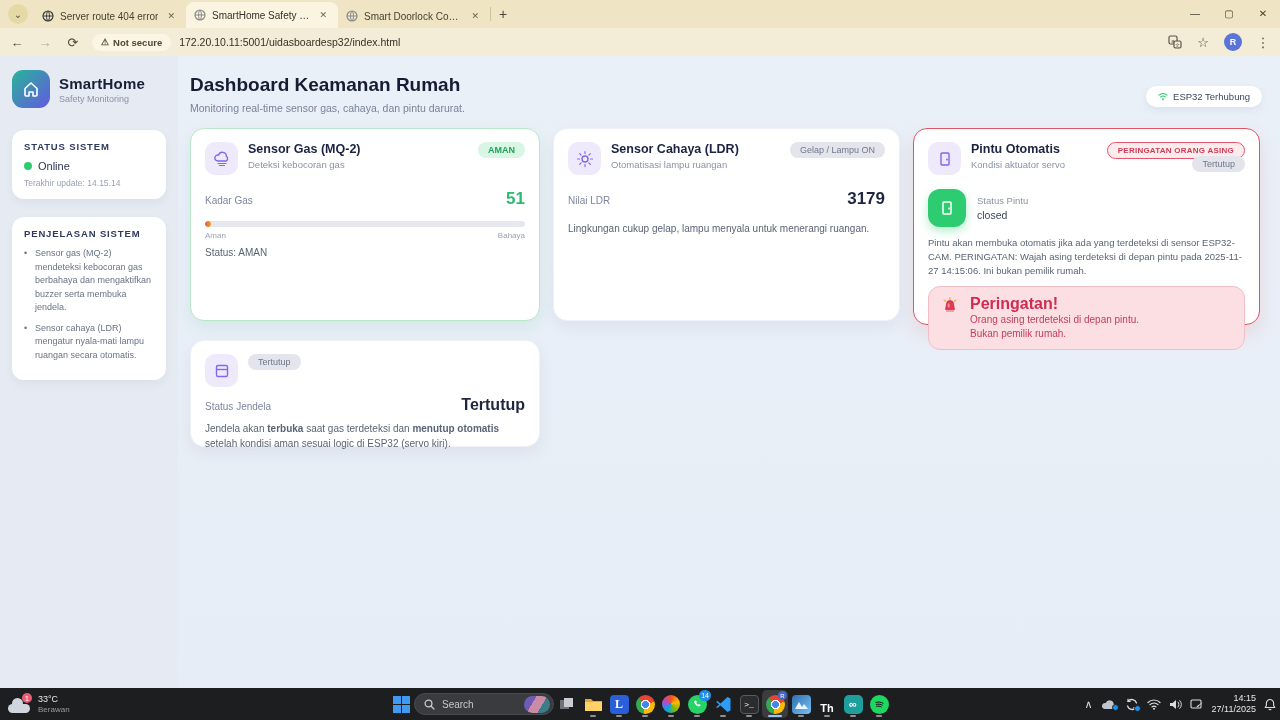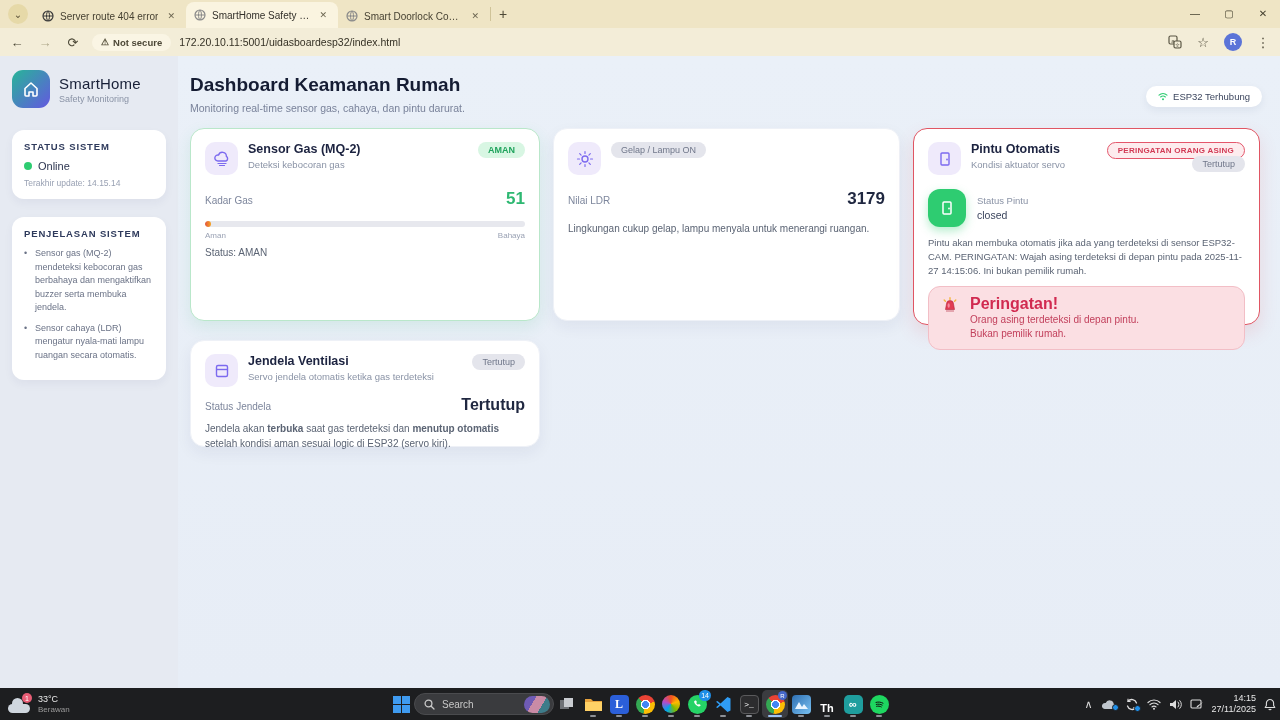--- a/index.html
+++ b/index.html
@@ -28,21 +28,21 @@
   .url-text { font-size:10.5px; color:#353125; }
   .toolbar-right { display:flex; align-items:center; gap:12px; }
   .avatar { width:18px; height:18px; border-radius:50%; background:#5b74d8; color:#fff; font-size:9px; font-weight:bold; display:flex; align-items:center; justify-content:center; }
 
   
   .app { position:absolute; top:56px; left:0; right:0; bottom:32px; display:flex; background:linear-gradient(180deg,#eaf0f8,#e7edf6); }
 
   .sidebar { width:178px; flex:0 0 auto; background:#e6eaf2; padding:14px 12px; }
   .brand { display:flex; align-items:center; gap:9px; margin-bottom:22px; }
   .brand-logo { width:38px; height:38px; border-radius:11px; background:linear-gradient(135deg,#27b598,#6458e0); display:flex; align-items:center; justify-content:center; }
-  .brand-name { font-size:15px; font-weight:400; color:#182038; letter-spacing:.2px; }
+  .brand-name { font-size:15px; font-weight:700; color:#182038; letter-spacing:.2px; }
   .brand-sub { font-size:9px; color:#8a93a6; margin-top:2px; }
   .side-card { background:#ffffff; border-radius:12px; padding:11px 12px; box-shadow:0 4px 10px rgba(30,42,90,.05); margin-bottom:18px; }
   .side-card-title { font-size:9.5px; font-weight:bold; letter-spacing:.09em; color:#2e3a5c; margin-bottom:8px; }
   .status-line { display:flex; align-items:center; gap:6px; font-size:11px; color:#2c3550; margin-bottom:6px; }
   .dot-green { width:8px; height:8px; border-radius:50%; background:#2ecc71; }
   .status-update { font-size:8.5px; color:#99a1b3; }
   .explain-list { list-style:none; }
   .explain-list li { position:relative; padding-left:11px; font-size:9px; color:#6a7286; line-height:1.5; margin-bottom:7px; }
   .explain-list li::before { content:"•"; position:absolute; left:0; top:0; color:#6a7286; }
 
@@ -269,20 +269,24 @@
         </div>
 
         <div class="card light">
           <div class="card-head">
             <div class="icon-chip">
               <svg width="18" height="18" viewBox="0 0 18 18">
                   <circle cx="9" cy="9" r="3" fill="none" stroke="#7c6aef" stroke-width="1.4"></circle>
                   <path d="M9 1.5v2M9 14.5v2M1.5 9h2M14.5 9h2M3.7 3.7l1.4 1.4M12.9 12.9l1.4 1.4M14.3 3.7l-1.4 1.4M5.1 12.9l-1.4 1.4" stroke="#7c6aef" stroke-width="1.2" stroke-linecap="round"></path>
                 </svg>
             </div>
+            <div class="card-titles">
+              <div class="card-title">Sensor Cahaya (LDR)</div>
+              <div class="card-sub">Otomatisasi lampu ruangan</div>
+            </div>
             <span class="pill gray">Gelap / Lampu ON</span>
           </div>
           <div class="metric-row">
             <span class="metric-label">Nilai LDR</span>
             <span class="metric-value-dark">3179</span>
           </div>
           <div class="note-text">Lingkungan cukup gelap, lampu menyala untuk menerangi ruangan.</div>
         </div>
 
         <div class="card door">
@@ -330,24 +334,20 @@
         </div>
 
         <div class="card window">
           <div class="card-head">
             <div class="icon-chip">
               <svg width="18" height="18" viewBox="0 0 18 18">
                   <rect x="3.5" y="3.5" width="11" height="11" rx="1.5" fill="none" stroke="#7c6aef" stroke-width="1.4"></rect>
                   <path d="M3.5 7.5h11" stroke="#7c6aef" stroke-width="1.4"></path>
                 </svg>
             </div>
-            <div class="card-titles">
-              <div class="card-title">Jendela Ventilasi</div>
-              <div class="card-sub">Servo jendela otomatis ketika gas terdeteksi</div>
-            </div>
             <span class="pill gray">Tertutup</span>
           </div>
           <div class="metric-row" style="margin-top:9px">
             <span class="metric-label">Status Jendela</span>
             <span class="metric-value-big">Tertutup</span>
           </div>
           <div class="note-text" style="margin-top:7px"><span>Jendela akan </span><b>terbuka</b><span> saat gas terdeteksi dan </span><b>menutup otomatis</b><span> setelah kondisi aman sesuai logic di ESP32 (servo kiri).</span></div>
         </div>
 
       </div>

